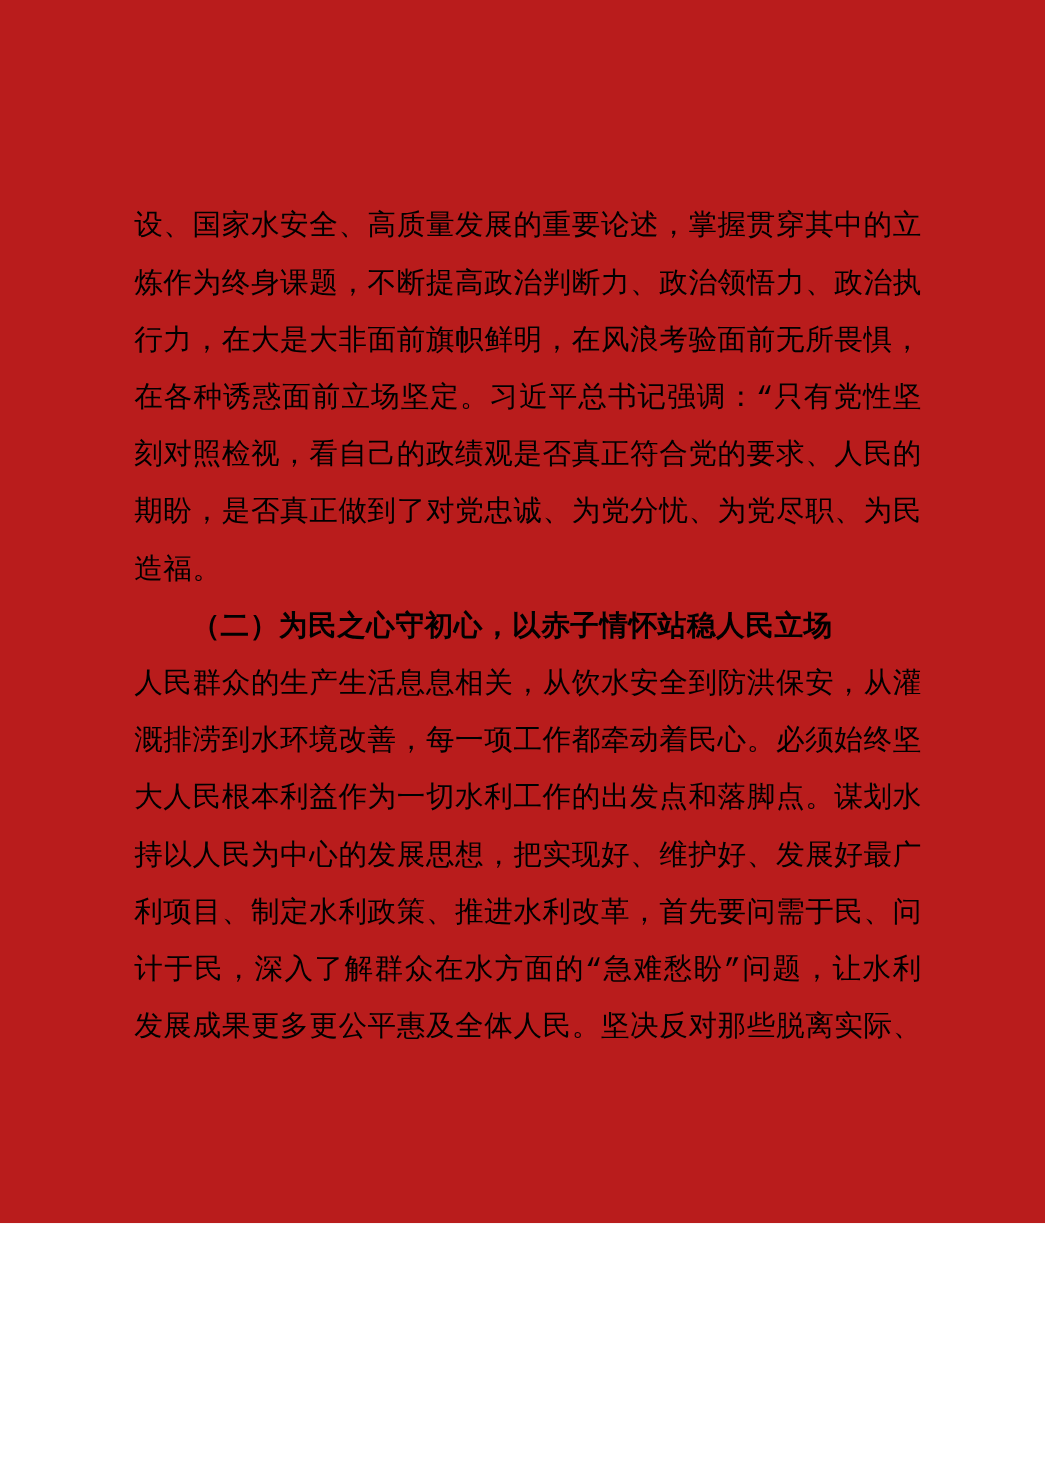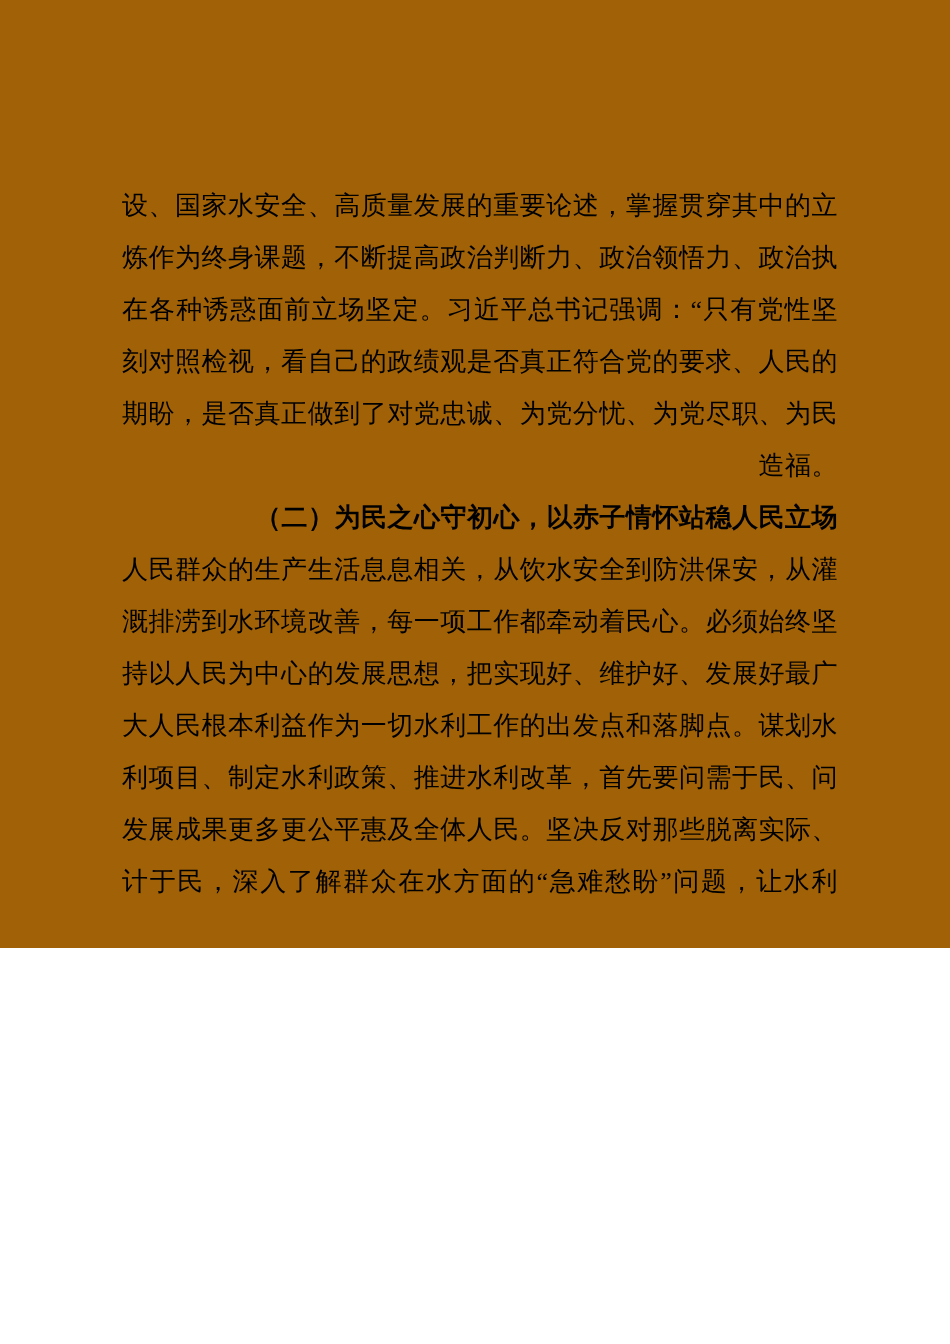--- a/index.html
+++ b/index.html
@@ -3,40 +3,40 @@
 <meta charset="utf-8">
 <style>
   html, body {
     margin: 0;
     padding: 0;
     background: #ffffff;
   }
   .page {
     position: relative;
     width: 950px;
-    height: 948px;
+    height: 1112px;
     margin: 0 auto;
-    background: #a16207;
+    background: #b91c1c;
     overflow: hidden;
-    font-family: Liberation Serif, serif;
+    font-family: Liberation Mono, monospace;
     color: #000000;
   }
   .text-area {
     position: absolute;
     top: 180px;
     left: 122px;
     width: 716px;
   }
   .line {
     height: 52px;
     line-height: 52px;
     font-size: 26px;
     letter-spacing: 0.5px;
     white-space: nowrap;
-    text-align: right;
+    text-align: left;
   }
   
   .line.just {
     white-space: normal;
     text-align: justify;
     text-align-last: justify;
     text-justify: inter-ideograph;
   }
   
   .line.indent {
@@ -47,29 +47,30 @@
   }
 </style>
 </head>
 <body>
 
 <div class="page">
   <div class="text-area">
 
     <div class="line just">设、国家水安全、高质量发展的重要论述，掌握贯穿其中的立</div>
     <div class="line just">炼作为终身课题，不断提高政治判断力、政治领悟力、政治执</div>
+    <div class="line just">行力，在大是大非面前旗帜鲜明，在风浪考验面前无所畏惧，</div>
     <div class="line just">在各种诱惑面前立场坚定。习近平总书记强调：“只有党性坚</div>
     <div class="line just">刻对照检视，看自己的政绩观是否真正符合党的要求、人民的</div>
     <div class="line just">期盼，是否真正做到了对党忠诚、为党分忧、为党尽职、为民</div>
     <div class="line">造福。</div>
 
     <div class="line heading indent">（二）为民之心守初心，以赤子情怀站稳人民立场</div>
 
     <div class="line just">人民群众的生产生活息息相关，从饮水安全到防洪保安，从灌</div>
     <div class="line just">溉排涝到水环境改善，每一项工作都牵动着民心。必须始终坚</div>
+    <div class="line just">大人民根本利益作为一切水利工作的出发点和落脚点。谋划水</div>
     <div class="line just">持以人民为中心的发展思想，把实现好、维护好、发展好最广</div>
-    <div class="line just">大人民根本利益作为一切水利工作的出发点和落脚点。谋划水</div>
     <div class="line just">利项目、制定水利政策、推进水利改革，首先要问需于民、问</div>
+    <div class="line just">计于民，深入了解群众在水方面的“急难愁盼”问题，让水利</div>
     <div class="line just">发展成果更多更公平惠及全体人民。坚决反对那些脱离实际、</div>
-    <div class="line just">计于民，深入了解群众在水方面的“急难愁盼”问题，让水利</div>
 
   </div>
 </div>
 
 </body></html>

